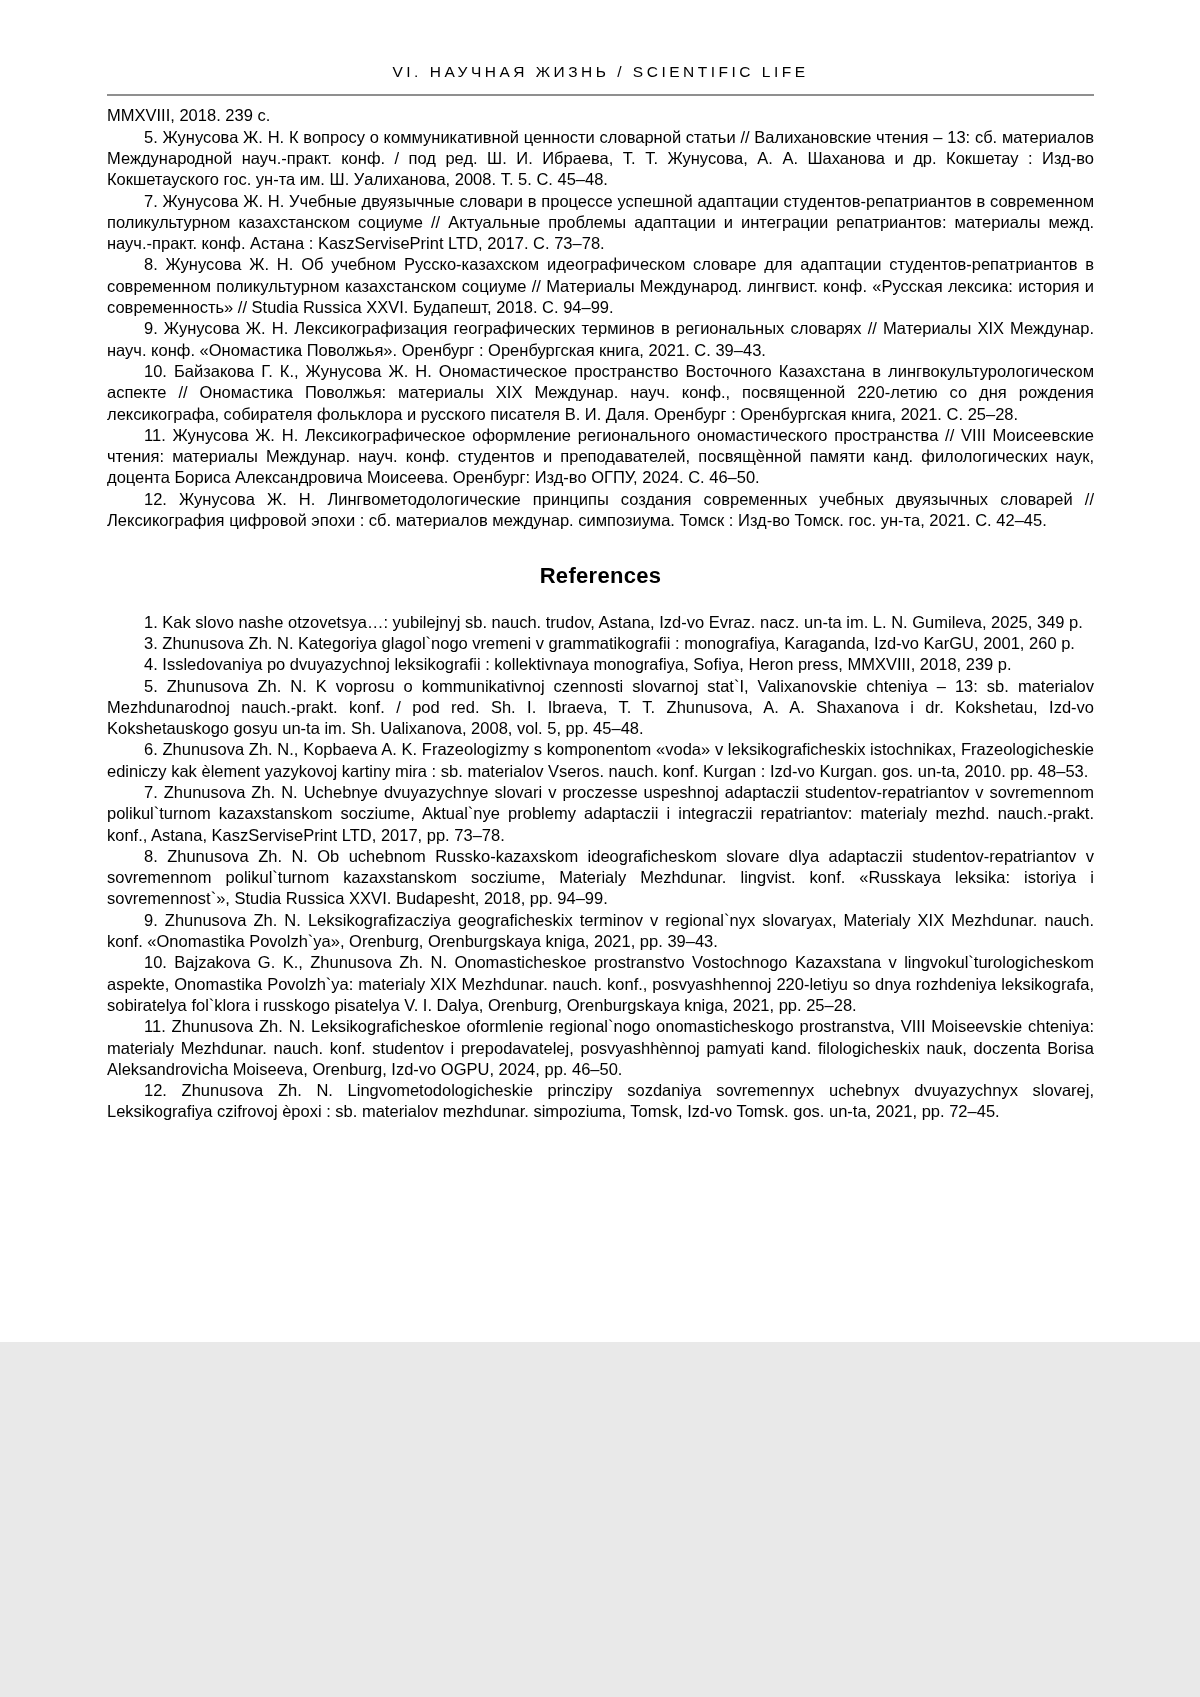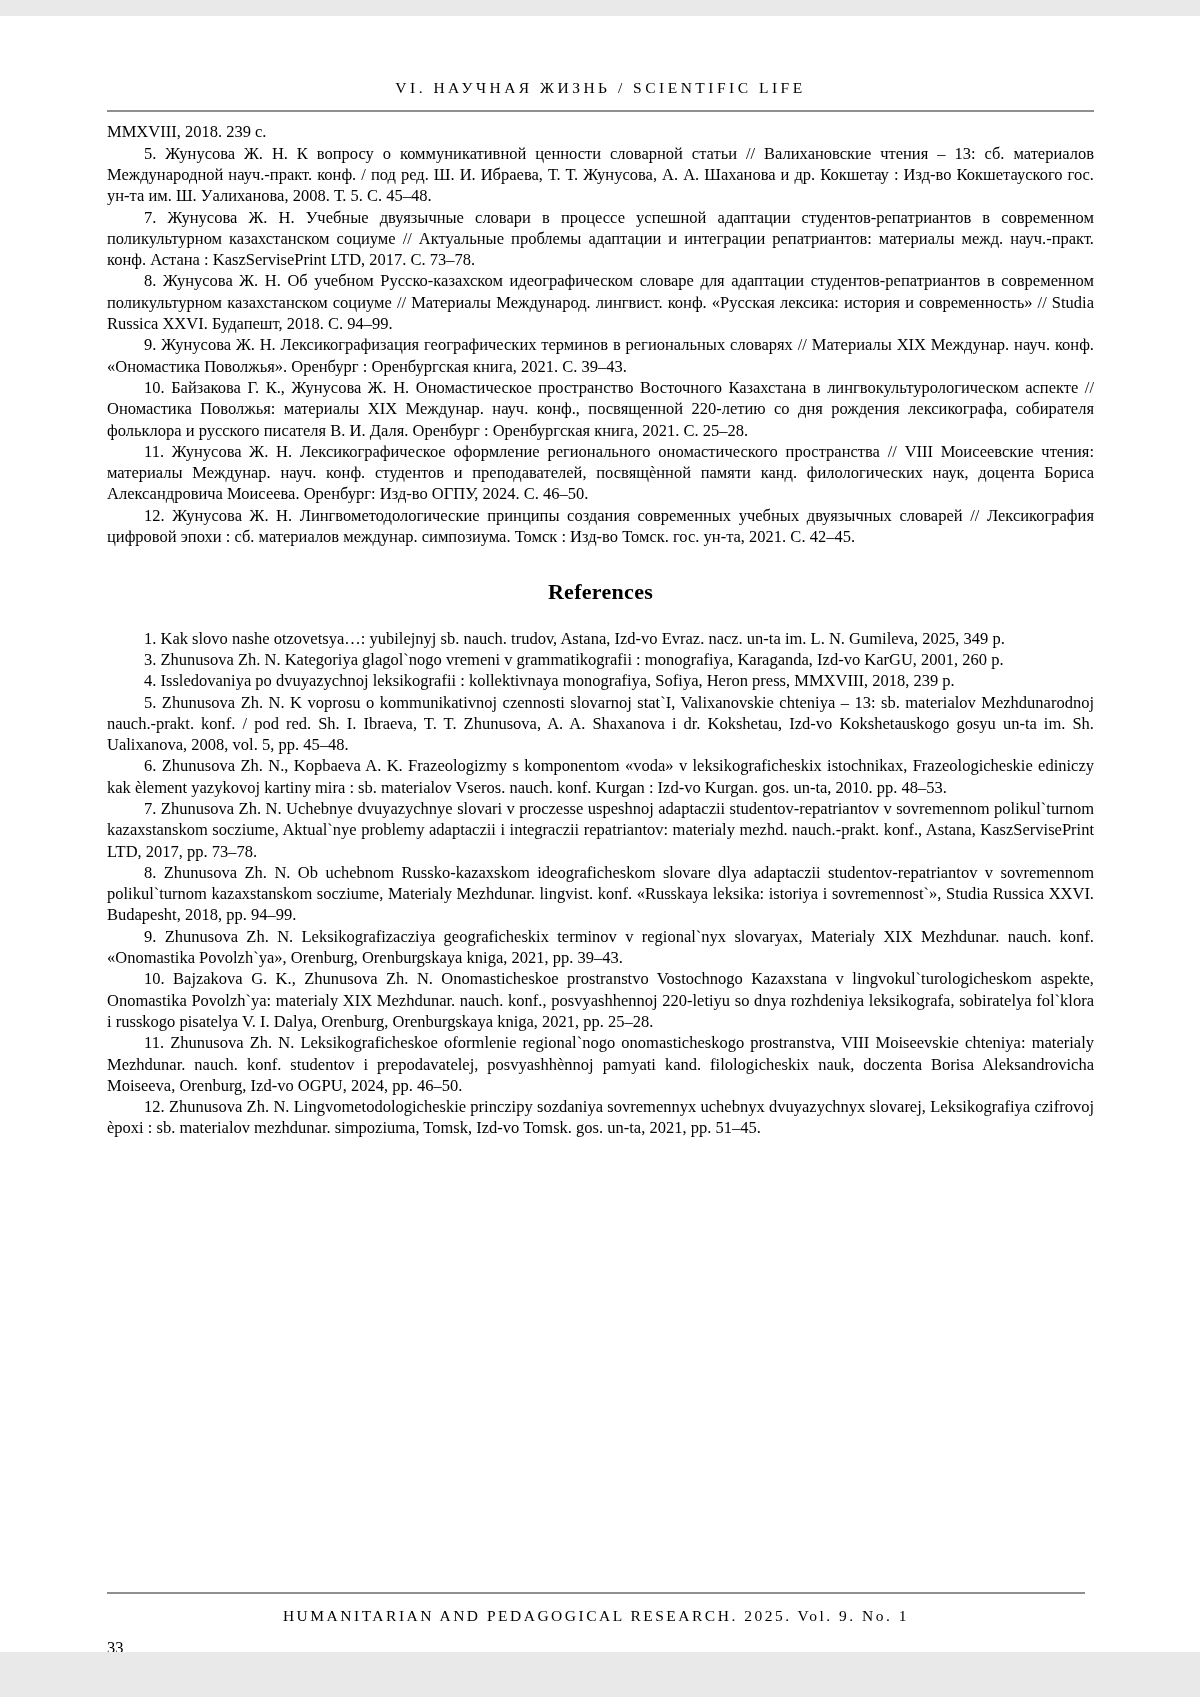--- a/index.html
+++ b/index.html
@@ -1,24 +1,24 @@
 <!DOCTYPE html>
 <html><head>
 <meta charset="utf-8">
 <style>
   * { margin: 0; padding: 0; box-sizing: border-box; }
   html, body { background: #e9e9e9; }
   .page {
     width: 1200px;
-    height: 1636px;
-    margin: 16px auto;
+    height: 1342px;
+    margin: 0 auto;
     background: #ffffff;
     position: relative;
     padding: 62px 106px 0 107px;
-    font-family: Liberation Serif, serif;
+    font-family: Liberation Sans, sans-serif;
     color: #000000;
     overflow: hidden;
   }
   .running-head {
     text-align: center;
     font-size: 15.5px;
     letter-spacing: 3.5px;
     line-height: 1.25;
     white-space: nowrap;
   }
@@ -101,21 +101,21 @@
           <p>1. Kak slovo nashe otzovetsya…: yubilejnyj sb. nauch. trudov, Astana, Izd-vo Evraz. nacz. un-ta im. L. N. Gumileva, 2025, 349 p.</p>
           <p>3. Zhunusova Zh. N. Kategoriya glagol`nogo vremeni v grammatikografii : monografiya, Karaganda, Izd-vo KarGU, 2001, 260 p.</p>
           <p>4. Issledovaniya po dvuyazychnoj leksikografii : kollektivnaya monografiya, Sofiya, Heron press, MMXVIII, 2018, 239 p.</p>
           <p>5. Zhunusova Zh. N. K voprosu o kommunikativnoj czennosti slovarnoj stat`I, Valixanovskie chteniya – 13: sb. materialov Mezhdunarodnoj nauch.-prakt. konf. / pod red. Sh. I. Ibraeva, T. T. Zhunusova, A. A. Shaxanova i dr. Kokshetau, Izd-vo Kokshetauskogo gosyu un-ta im. Sh. Ualixanova, 2008, vol. 5, pp. 45–48.</p>
           <p>6. Zhunusova Zh. N., Kopbaeva A. K. Frazeologizmy s komponentom «voda» v leksikograficheskix istochnikax, Frazeologicheskie ediniczy kak èlement yazykovoj kartiny mira : sb. materialov Vseros. nauch. konf. Kurgan : Izd-vo Kurgan. gos. un-ta, 2010. pp. 48–53.</p>
           <p>7. Zhunusova Zh. N. Uchebnye dvuyazychnye slovari v proczesse uspeshnoj adaptaczii studentov-repatriantov v sovremennom polikul`turnom kazaxstanskom socziume, Aktual`nye problemy adaptaczii i integraczii repatriantov: materialy mezhd. nauch.-prakt. konf., Astana, KaszServisePrint LTD, 2017, pp. 73–78.</p>
           <p>8. Zhunusova Zh. N. Ob uchebnom Russko-kazaxskom ideograficheskom slovare dlya adaptaczii studentov-repatriantov v sovremennom polikul`turnom kazaxstanskom socziume, Materialy Mezhdunar. lingvist. konf. «Russkaya leksika: istoriya i sovremennost`», Studia Russica XXVI. Budapesht, 2018, pp. 94–99.</p>
           <p>9. Zhunusova Zh. N. Leksikografizacziya geograficheskix terminov v regional`nyx slovaryax, Materialy XIX Mezhdunar. nauch. konf. «Onomastika Povolzh`ya», Orenburg, Orenburgskaya kniga, 2021, pp. 39–43.</p>
           <p>10. Bajzakova G. K., Zhunusova Zh. N. Onomasticheskoe prostranstvo Vostochnogo Kazaxstana v lingvokul`turologicheskom aspekte, Onomastika Povolzh`ya: materialy XIX Mezhdunar. nauch. konf., posvyashhennoj 220-letiyu so dnya rozhdeniya leksikografa, sobiratelya fol`klora i russkogo pisatelya V. I. Dalya, Orenburg, Orenburgskaya kniga, 2021, pp. 25–28.</p>
           <p>11. Zhunusova Zh. N. Leksikograficheskoe oformlenie regional`nogo onomasticheskogo prostranstva, VIII Moiseevskie chteniya: materialy Mezhdunar. nauch. konf. studentov i prepodavatelej, posvyashhènnoj pamyati kand. filologicheskix nauk, doczenta Borisa Aleksandrovicha Moiseeva, Orenburg, Izd-vo OGPU, 2024, pp. 46–50.</p>
-          <p>12. Zhunusova Zh. N. Lingvometodologicheskie princzipy sozdaniya sovremennyx uchebnyx dvuyazychnyx slovarej, Leksikografiya czifrovoj èpoxi : sb. materialov mezhdunar. simpoziuma, Tomsk, Izd-vo Tomsk. gos. un-ta, 2021, pp. 51–45.</p>
+          <p>12. Zhunusova Zh. N. Lingvometodologicheskie princzipy sozdaniya sovremennyx uchebnyx dvuyazychnyx slovarej, Leksikografiya czifrovoj èpoxi : sb. materialov mezhdunar. simpoziuma, Tomsk, Izd-vo Tomsk. gos. un-ta, 2021, pp. 72–45.</p>
         </div>
     </section>
 
   </main>
 
   <footer class="footer">
     <hr class="foot-rule">
     <div class="journal-line">HUMANITARIAN AND PEDAGOGICAL RESEARCH. 2025. Vol. 9. No. 1</div>
     <div class="page-number">33</div>
   </footer>

